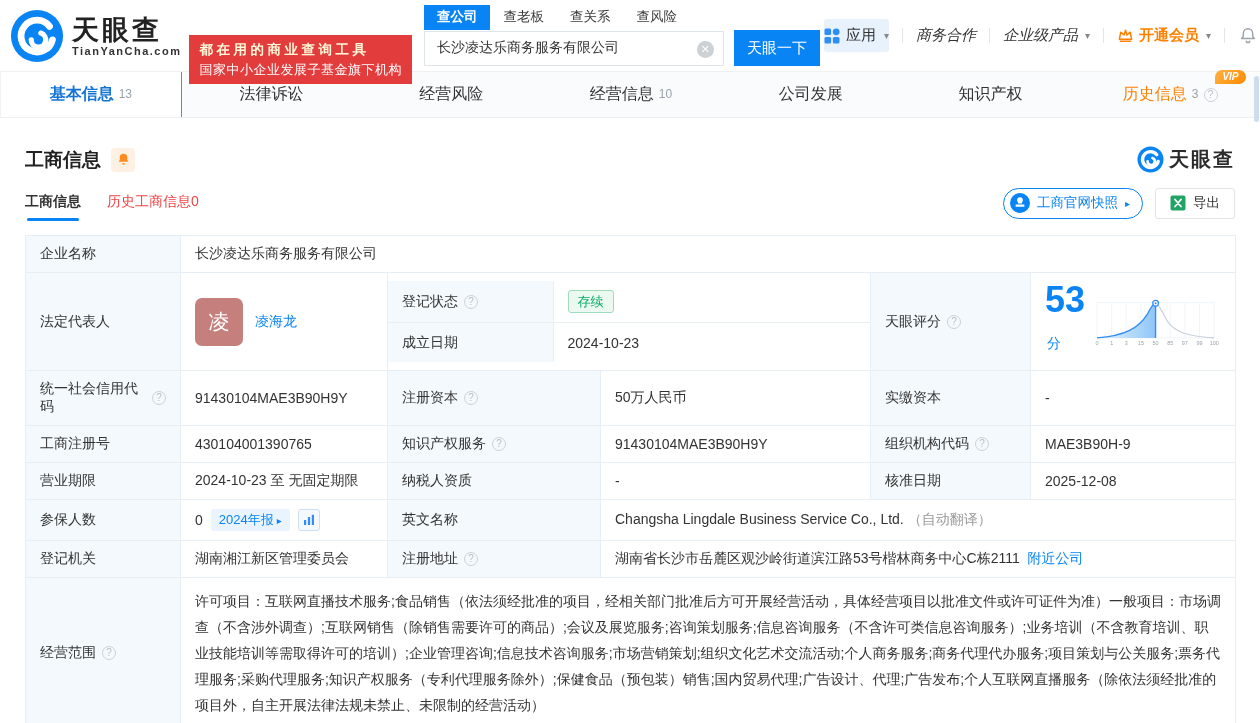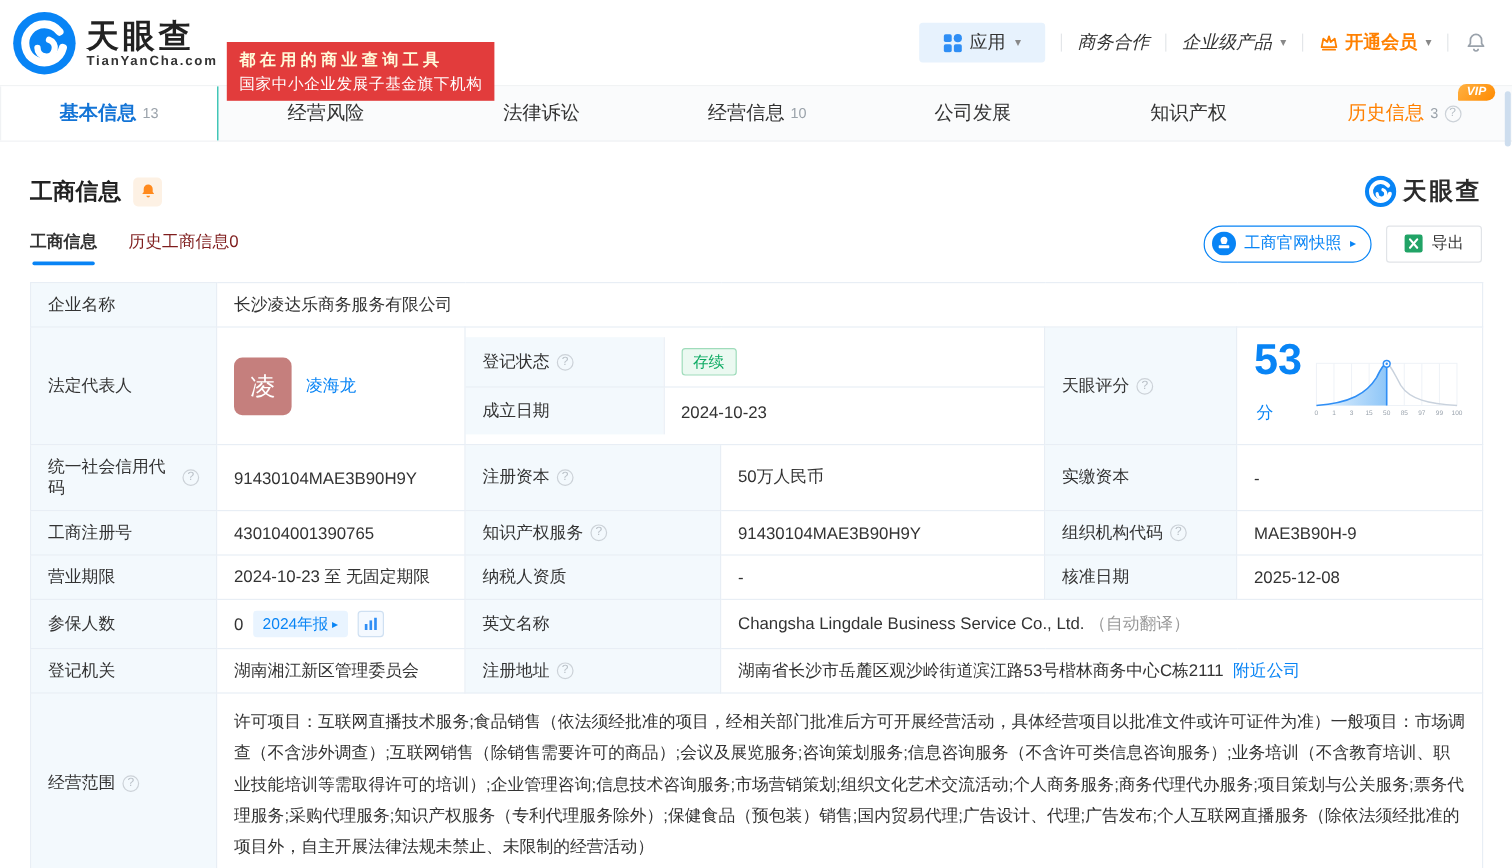--- a/index.html
+++ b/index.html
@@ -24,21 +24,21 @@
   .search-tabs { display:flex; align-items:flex-end; gap:0; }
   .search-tab { font-size:13.5px; color:#3a3a3a; padding:3px 13px 4px; cursor:pointer; }
   .search-tab.active { background:#0884f5; color:#fff; font-weight:bold; }
   .search-row { display:flex; align-items:center; }
   .search-input-wrap { position:relative; width:300px; height:35px; border:1px solid #dfe4e9; background:#fff; }
   .search-input-wrap input { width:100%; height:100%; border:0; outline:none; padding:0 34px 0 12px; font-size:14px; color:#333; font-family:inherit; }
   .clear-ic { position:absolute; right:9px; top:9px; width:17px; height:17px; border-radius:50%; background:#ccd1d6; color:#fff; font-size:11px; line-height:17px; text-align:center; cursor:pointer; }
   .search-btn { margin-left:10px; width:86px; height:36px; background:#0884f5; color:#fff; border:0; font-size:15px; cursor:pointer; font-family:inherit; }
 
   .header-right { margin-left:auto; display:flex; align-items:center; gap:0; white-space:nowrap; }
-  .apps-chip { display:flex; align-items:center; gap:6px; background:#e7f2fd; border-radius:3px; padding:7px 20px; cursor:pointer; font-size:15px; color:#333; }
+  .apps-chip { display:flex; align-items:center; gap:6px; background:#e7f2fd; border-radius:3px; padding:7px 0; cursor:pointer; font-size:15px; color:#333; }
   .vdiv { width:1px; height:15px; background:#e3e6e9; margin:0 13px; }
   .hr-link { font-size:15px; color:#333; display:flex; align-items:center; gap:5px;font-style:italic; }
   .caret { font-size:10px; color:#888; margin-left:2px; }
   .vip-link { color:#ff8000; font-weight:bold; display:flex; align-items:center; gap:5px; font-size:15px; }
   .bell-wrap { position:relative; display:inline-flex; margin:0 6px 0 0; cursor:pointer; }
 
   
   .main-tabs { display:flex; height:46px; background:#fafbfc; border-bottom:1px solid #eef1f4; }
   .main-tab { flex:1; display:flex; align-items:center; justify-content:center; gap:5px; font-size:16px; color:#333; cursor:pointer; position:relative; }
   .main-tab.active { background:#fff; color:#1374d6; font-weight:bold; border-left:1px solid #f0f2f4; border-right:1px solid #14b8a6; }
@@ -50,21 +50,21 @@
 
   
   .content { padding:0 25px; }
   .section-head { margin-top:28px; display:flex; align-items:center; }
   .section-title { font-size:19px; font-weight:bold; color:#222; }
   .bell-chip { margin-left:10px; width:24px; height:24px; background:#fdf1e4; border-radius:4px; display:inline-flex; align-items:center; justify-content:center; cursor:pointer; }
   .watermark { margin-left:auto; display:flex; align-items:center; gap:5px; }
   .watermark .wm-text { font-size:20px; font-weight:bold; color:#2b2b2b; letter-spacing:2px; }
 
   .subtab-row { margin-top:20px; display:flex; align-items:center; }
-  .subtab { font-size:14px; margin-right:26px; cursor:pointer; position:relative; color:#7f1d1d; padding-bottom:10px; }
+  .subtab { font-size:14px; margin-right:26px; cursor:pointer; position:relative; color:#ef4444; padding-bottom:10px; }
   .subtab.active { color:#333; font-weight:bold; }
   .subtab.active::after { content:""; position:absolute; left:2px; right:2px; bottom:0; height:3px; background:#0884f5; border-radius:2px; }
   .actions { margin-left:auto; display:flex; align-items:center; gap:12px; margin-top:-8px; }
   .btn-snapshot { display:inline-flex; align-items:center; gap:7px; height:31px; padding:0 12px 0 6px; border:1px solid #0884f5; border-radius:16px; background:#fff; color:#0884f5; font-size:13.5px; cursor:pointer; font-family:inherit; }
   .btn-export { display:inline-flex; align-items:center; gap:7px; height:31px; padding:0 14px; border:1px solid #e1e4e8; border-radius:3px; background:#fff; color:#333; font-size:13.5px; cursor:pointer; font-family:inherit; }
   .arrow-r { font-size:10px; }
 
   
   table.biz { margin-top:14px; width:1210px; border-collapse:collapse; table-layout:fixed; }
   table.biz td { border:1px solid #e8eef5; font-size:14px; vertical-align:middle; }
@@ -112,20 +112,35 @@
     <div class="logo-text">
       <div class="cn">天眼查</div>
       <div class="en">TianYanCha.com</div>
     </div>
   </div>
   <div class="promo">
     <div class="l1">都在用的商业查询工具</div>
     <div class="l2">国家中小企业发展子基金旗下机构</div>
   </div>
 
+  <div class="search-block">
+    <div class="search-tabs">
+      <span class="search-tab active">查公司</span>
+      <span class="search-tab">查老板</span>
+      <span class="search-tab">查关系</span>
+      <span class="search-tab">查风险</span>
+    </div>
+    <div class="search-row">
+      <div class="search-input-wrap">
+        <input type="text" value="长沙凌达乐商务服务有限公司" style="">
+        <span class="clear-ic">✕</span>
+      </div>
+      <button class="search-btn">天眼一下</button>
+    </div>
+  </div>
 
   <div class="header-right">
     <div class="apps-chip">
       <svg width="16" height="16" viewBox="0 0 16 16">
         <rect x="0.5" y="0.5" width="6.6" height="6.6" rx="1.5" fill="#2f8ef5"></rect>
         <circle cx="12.2" cy="3.8" r="3.4" fill="#2f8ef5"></circle>
         <rect x="0.5" y="8.9" width="6.6" height="6.6" rx="1.5" fill="#2f8ef5"></rect>
         <rect x="8.9" y="8.9" width="6.6" height="6.6" rx="1.5" fill="#2f8ef5"></rect>
       </svg>
       <span>应用</span>
@@ -160,24 +175,24 @@
 
   </div>
 </header>
 
 <nav class="main-tabs">
   <div class="main-tab active">
     <span>基本信息</span>
       <span class="tab-count">13</span>
   </div>
   <div class="main-tab">
+    <span>法律诉讼</span>
+  </div>
+  <div class="main-tab">
     <span>经营风险</span>
-  </div>
-  <div class="main-tab">
-    <span>法律诉讼</span>
   </div>
   <div class="main-tab">
     <span>经营信息</span>
       <span class="tab-count">10</span>
   </div>
   <div class="main-tab">
     <span>公司发展</span>
   </div>
   <div class="main-tab">
     <span>知识产权</span>

